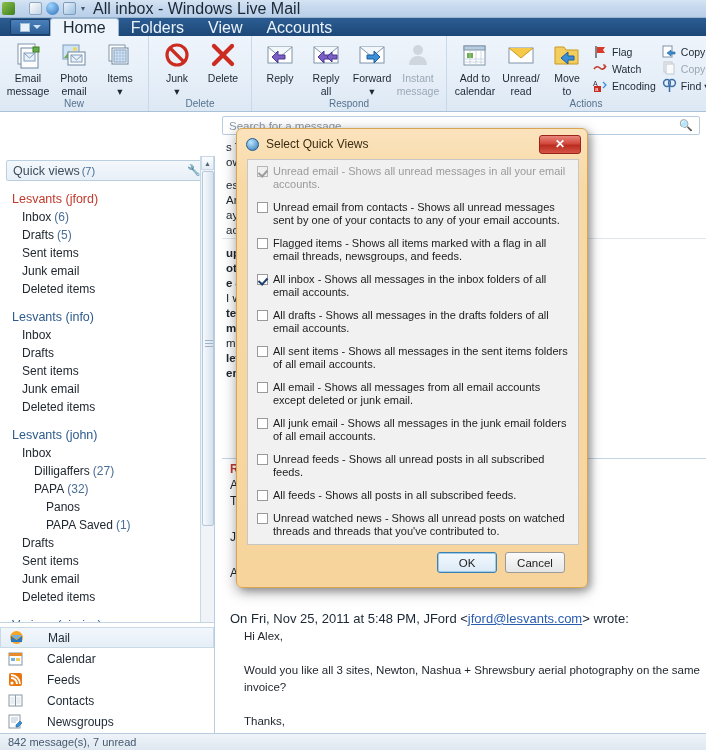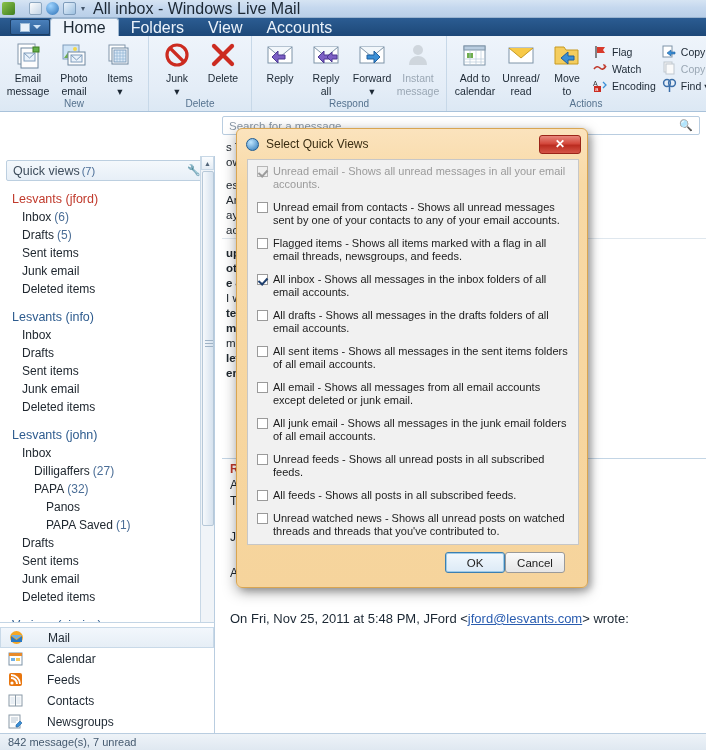--- a/index.html
+++ b/index.html
@@ -219,21 +219,21 @@
     width:4px; height:7px; border:solid #1f3f6e;
     border-width:0 2px 2px 0; transform:rotate(42deg);
   }
   .chk.dis{ background:#efefef; border-color:#b6b6b6; }
   .chk.dis.on::after{ border-color:#9b9b9b; }
   .chk-lbl{ font-size:11px; line-height:13px; color:#1c1c1c; }
   .chk-item.dis .chk-lbl{ color:#9b9b9b; }
 
   .dlg-btns{
     position:absolute; left:0; right:0; bottom:14px;
-    display:flex; justify-content:flex-end; padding-right:22px;
+    display:flex; justify-content:flex-end; gap:8px; padding-right:22px;
   }
   .dbtn{
     width:60px; height:21px; font-size:11.5px; color:#1c1c1c;
     background:linear-gradient(to bottom,#fafafa,#e6e6e6);
     border:1px solid #9a9a9a; border-radius:3px;
     display:flex; align-items:center; justify-content:center;
   }
   .dbtn.primary{
     border:1px solid #3c7fb1;
     box-shadow:0 0 0 1px #9ecbe8 inset;
@@ -668,20 +668,29 @@
   <div class="rp-line">T</div>
   <div style="height:20px"></div>
   <div class="rp-line">J</div>
   <div style="height:20px"></div>
   <div class="rp-line">A</div>
   <div style="height:24px"></div>
 
   <div class="rp-quote">
     <span>On Fri, Nov 25, 2011 at 5:48 PM, JFord &lt;</span><a href="#">jford@lesvants.com</a><span>&gt; wrote:</span>
   </div>
+  <div class="rp-body">
+    <div>Hi Alex,</div>
+    <div>&nbsp;</div>
+    <div>Would you like all 3 sites, Newton, Nashua + Shrewsbury aerial photography on the same invoice?</div>
+    <div>&nbsp;</div>
+    <div>Thanks,</div>
+    <div>&nbsp;</div>
+
+  </div>
 </div>
 
 <div class="dlgshadow"></div>
 <div class="dialog">
   <div class="dlg-title">
     <span class="dlg-ico"></span>
     <span class="dlg-ttl">Select Quick Views</span>
     <span class="dlg-close">✕</span>
   </div>
 

